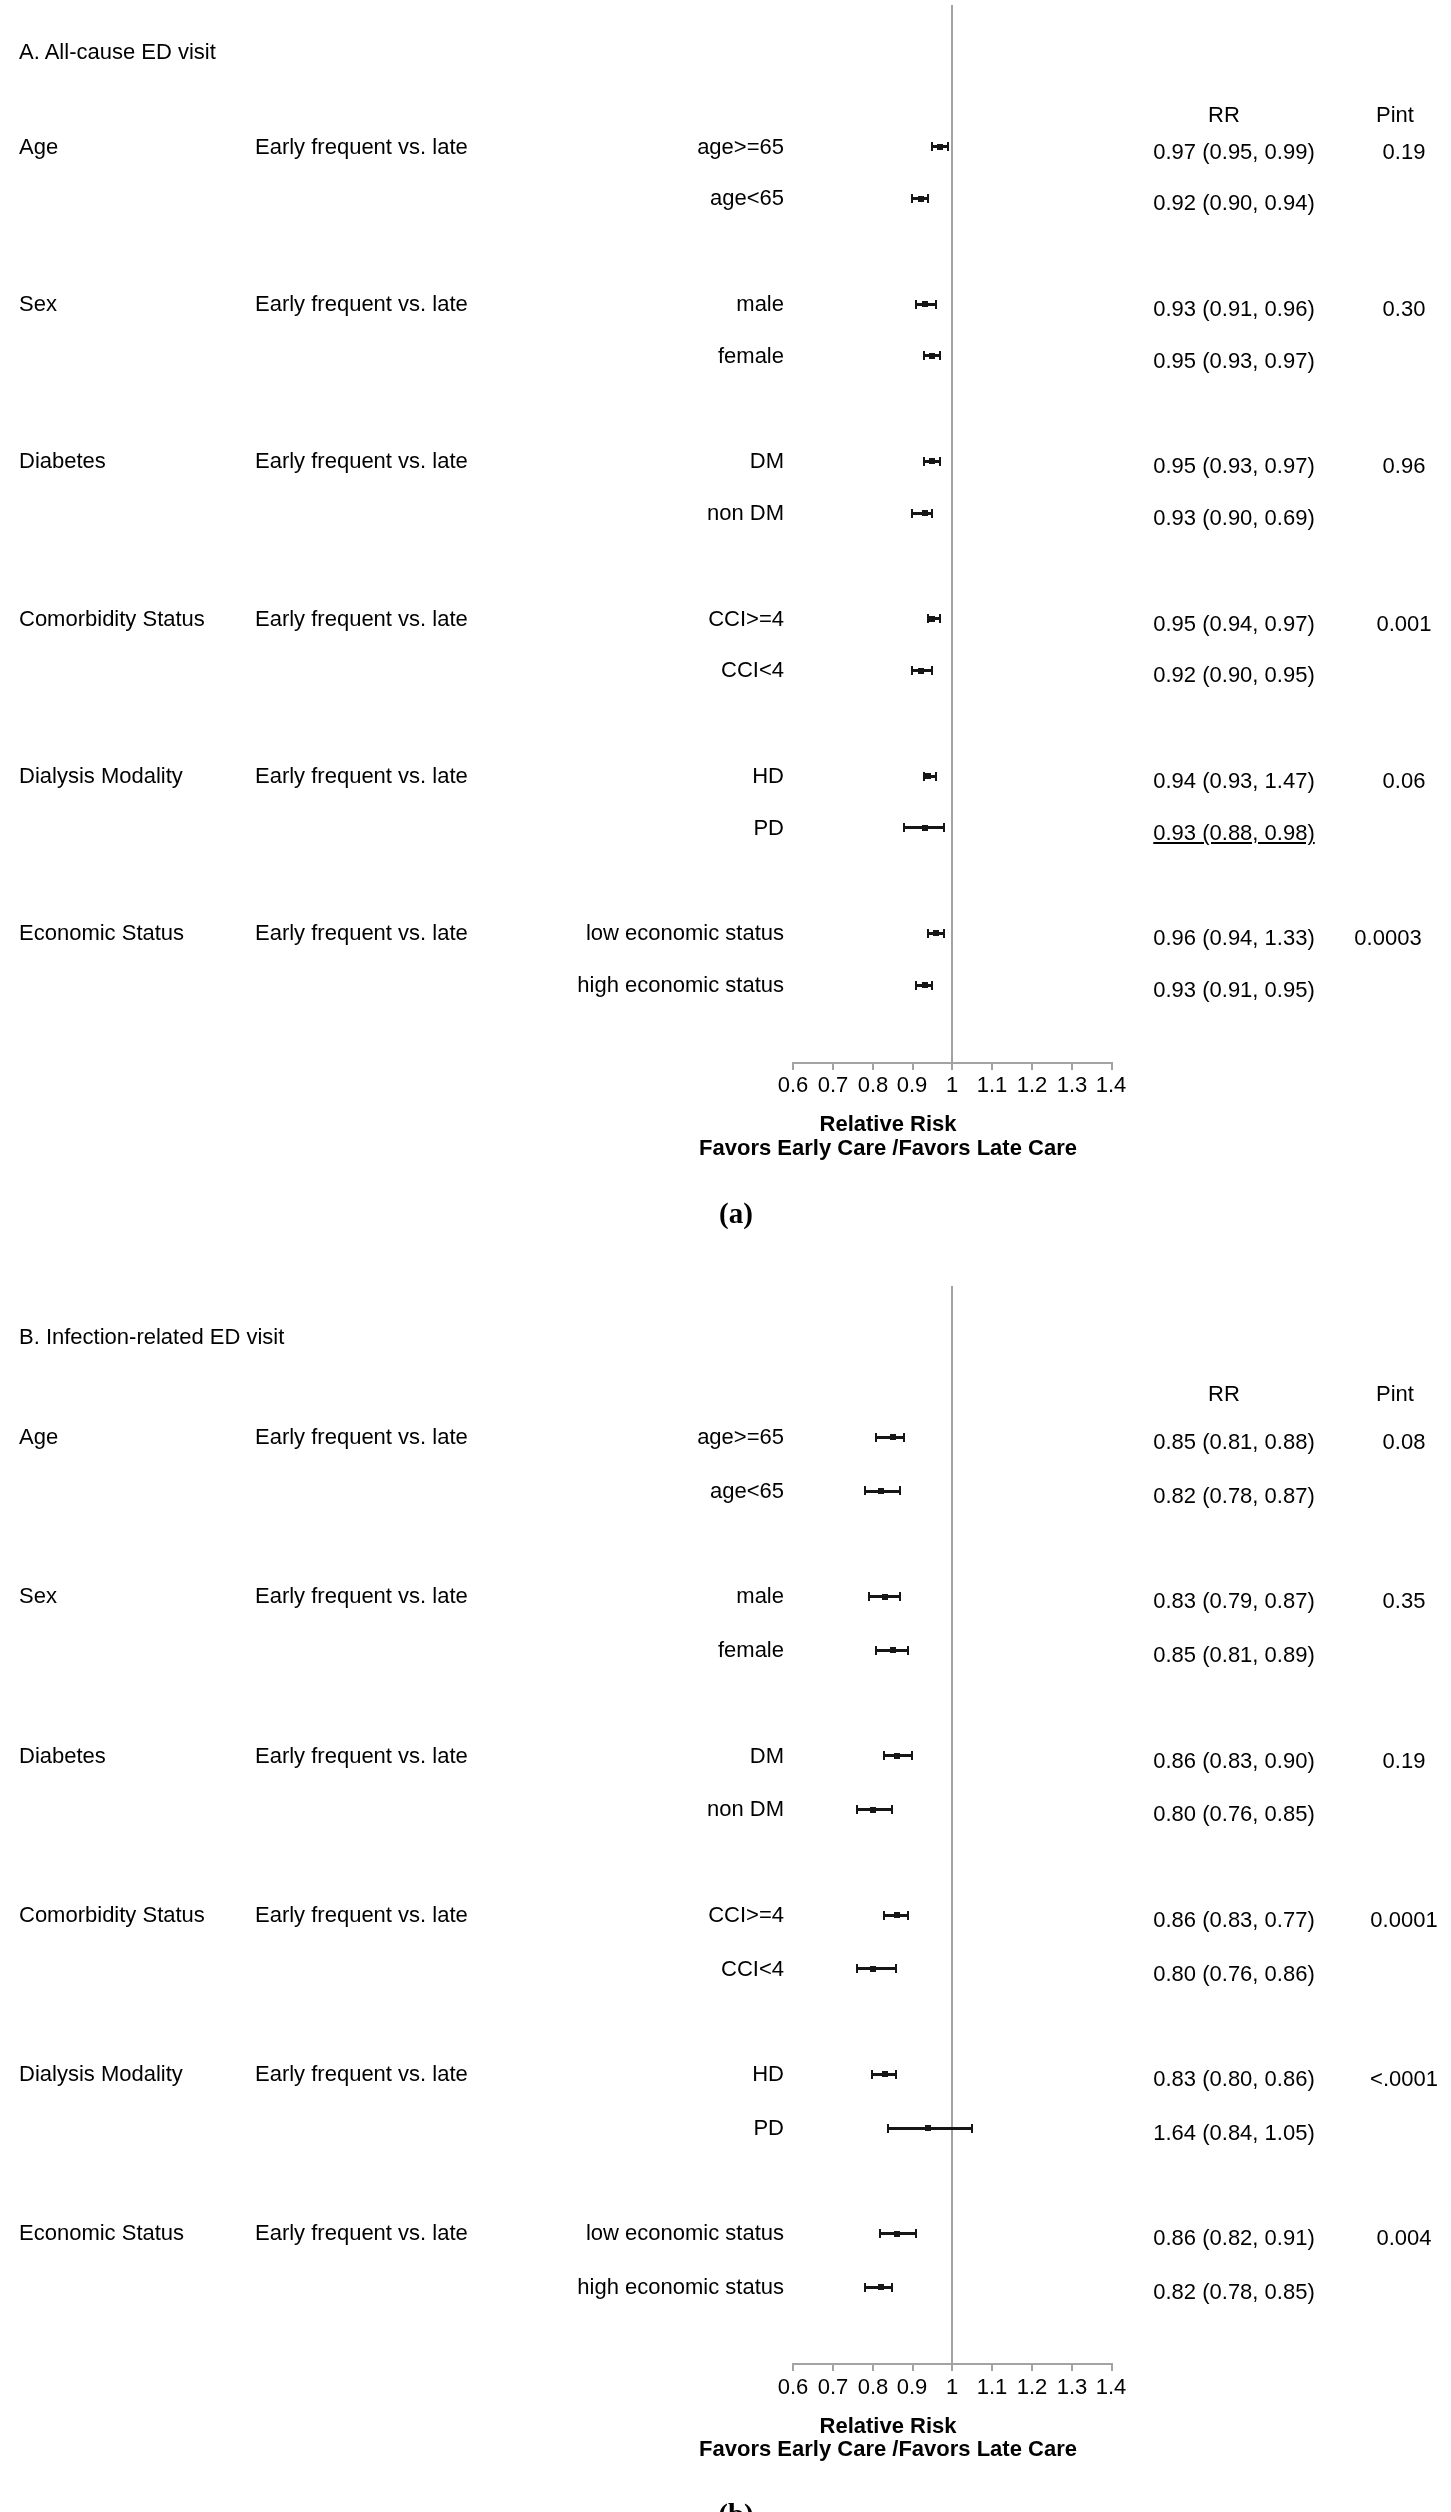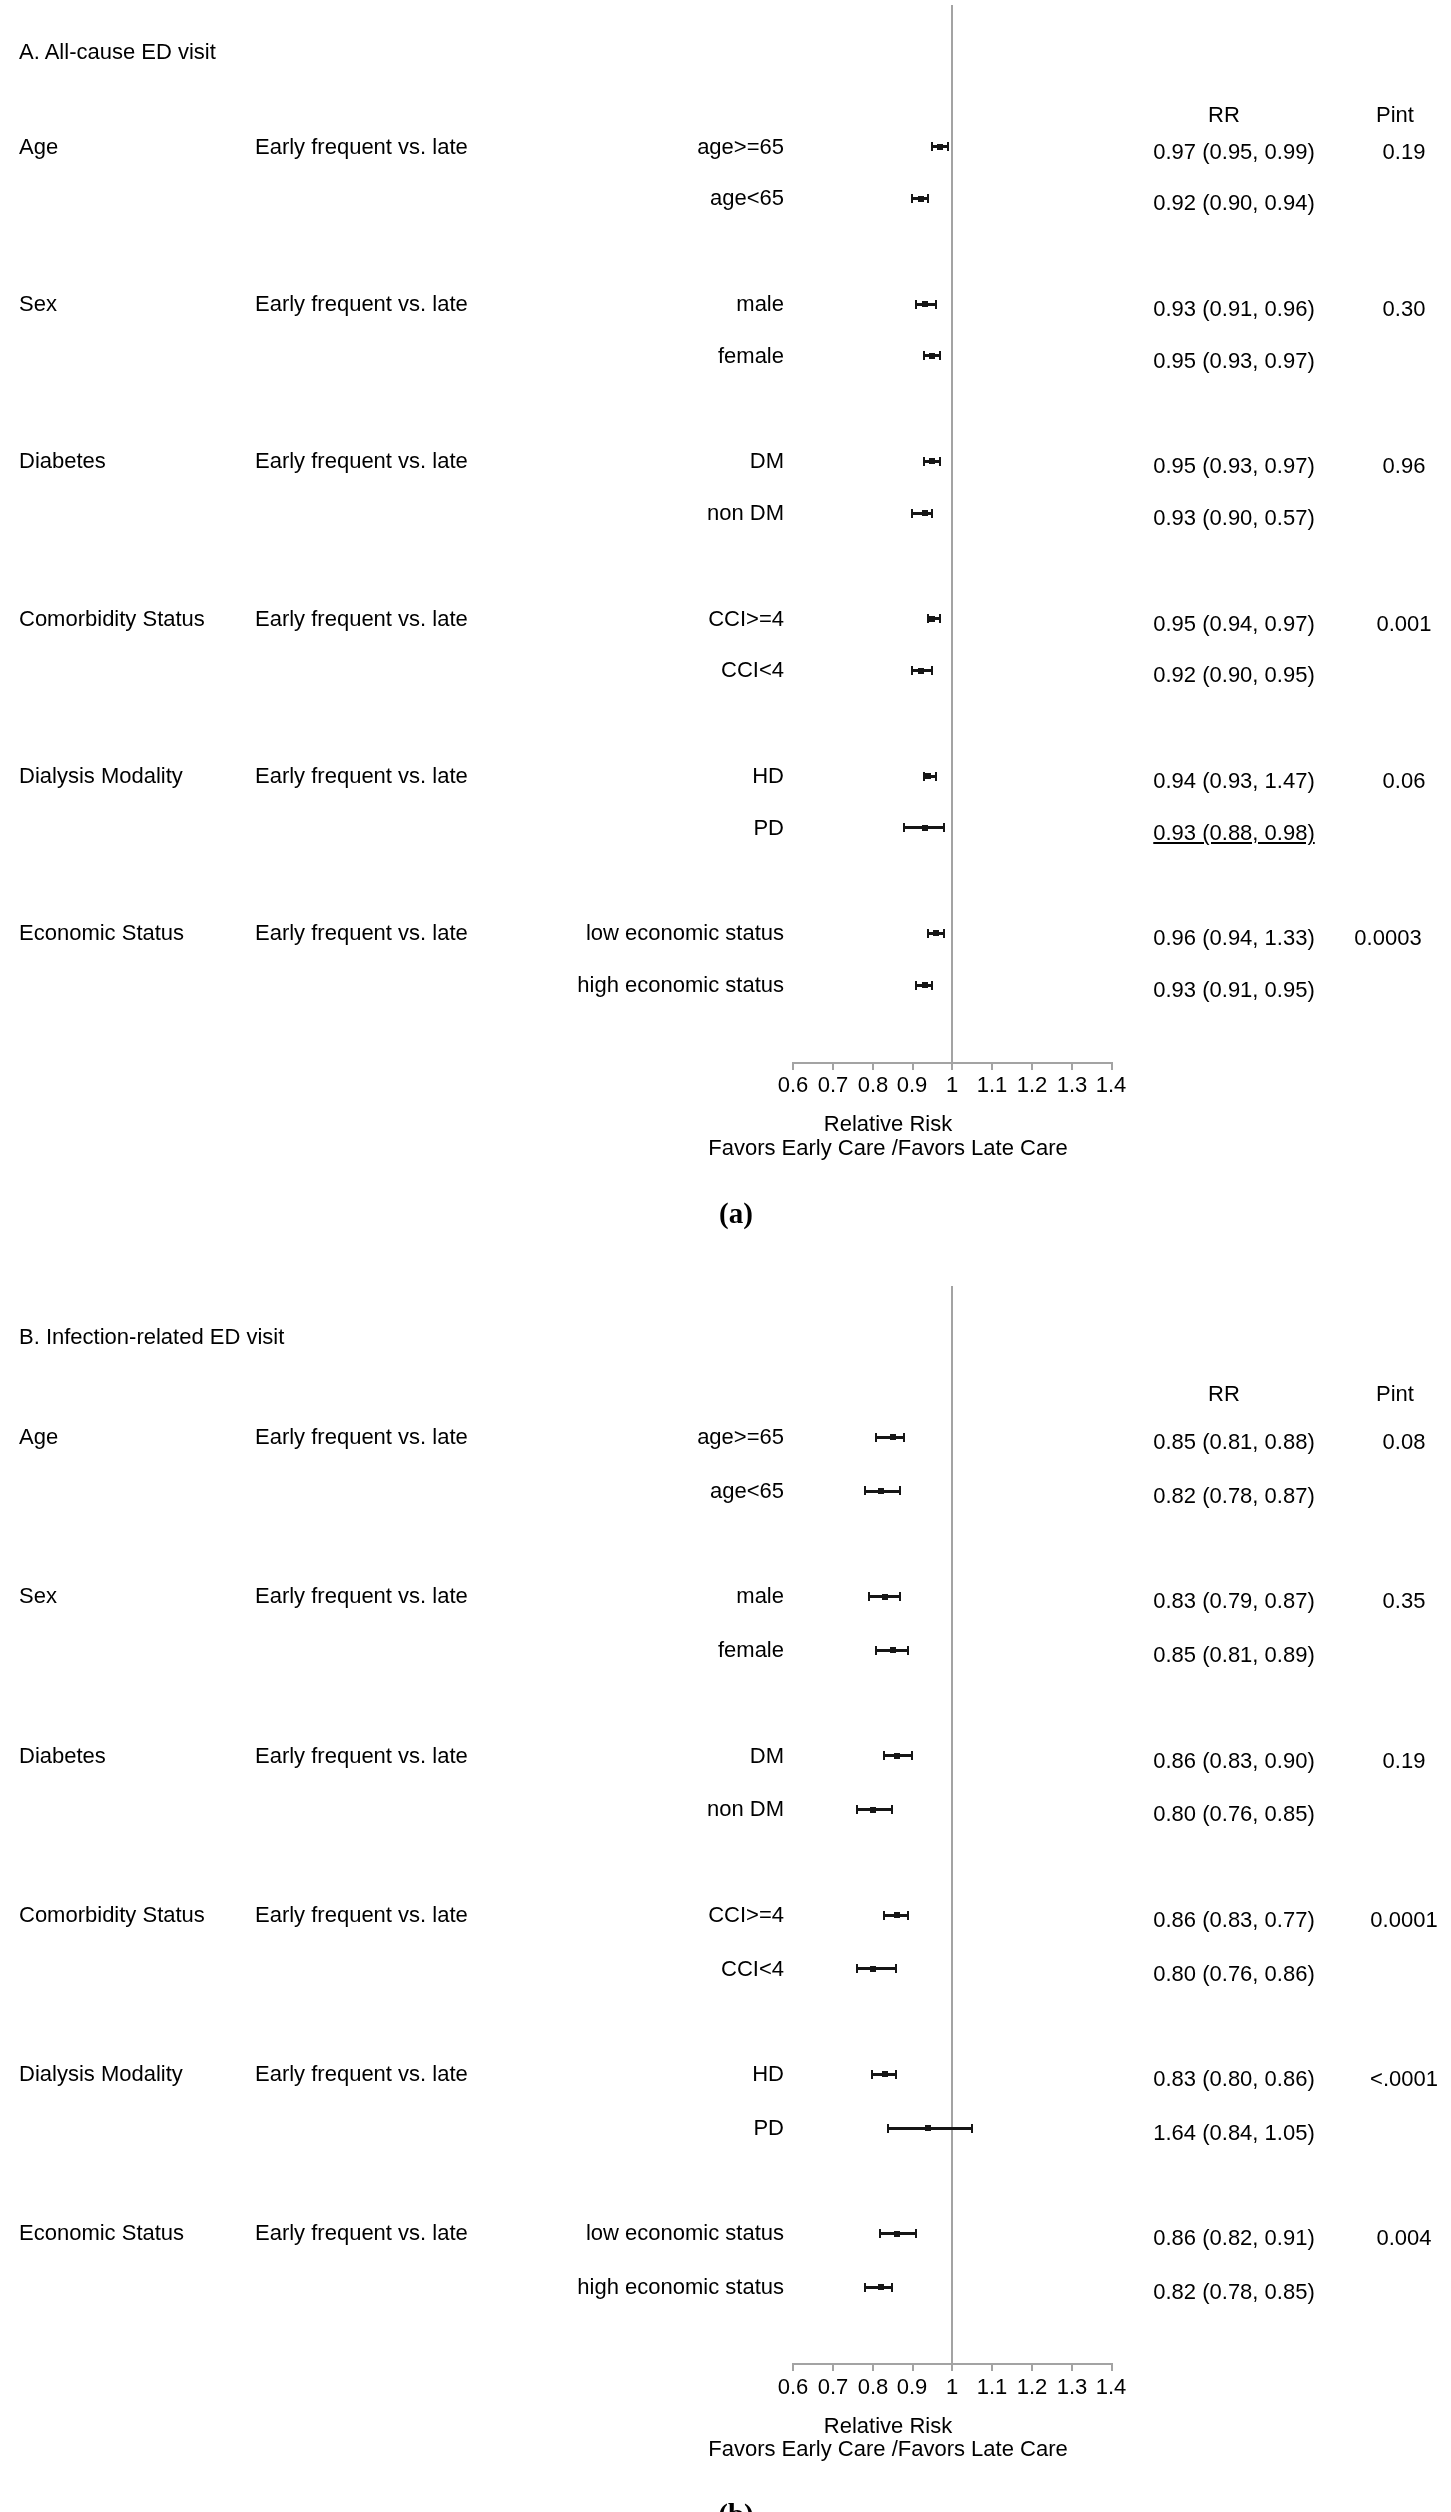--- a/index.html
+++ b/index.html
@@ -23,21 +23,21 @@
   }
   .txt {
     position: absolute;
     white-space: nowrap;
     font-size: 22px;
     line-height: 1;
     transform: translate(0, -50%);
   }
   .txt.center   { transform: translate(-50%, -50%); }
   .txt.rightend { transform: translate(-100%, -50%); }
-  .txt.bold     { font-weight: normal; }
+  .txt.bold     { font-weight: bold; }
   .caption {
     position: absolute;
     white-space: nowrap;
     font-family: "Liberation Serif", "DejaVu Serif", serif;
     font-weight: bold;
     font-size: 29px;
     line-height: 1;
     transform: translate(-50%, -50%);
   }
   .refline, .axisline, .tickmark {
@@ -112,21 +112,21 @@
     <div class="txt" style="left: 19px; top: 461px;">Diabetes</div>
     <div class="txt" style="left: 255px; top: 461px;">Early frequent vs. late</div>
     <div class="txt center" style="left: 1404px; top: 466px;">0.96</div>
     <div class="txt rightend" style="left: 784px; top: 461px;">DM</div>
     <div class="txt center" style="left: 1234px; top: 466px;">0.95 (0.93, 0.97)</div>
     <div class="ci-line" style="left: 924px; top: 460px; width: 16px; height: 2.5px;"></div>
     <div class="ci-cap" style="left: 923px; top: 457px; width: 2px; height: 8.5px;"></div>
     <div class="ci-cap" style="left: 939px; top: 457px; width: 2px; height: 8.5px;"></div>
     <div class="ci-dot" style="left: 929px; top: 458px; width: 5.5px; height: 5.5px;"></div>
     <div class="txt rightend" style="left: 784px; top: 513px;">non DM</div>
-    <div class="txt center" style="left: 1234px; top: 518px;">0.93 (0.90, 0.57)</div>
+    <div class="txt center" style="left: 1234px; top: 518px;">0.93 (0.90, 0.69)</div>
     <div class="ci-line" style="left: 912px; top: 512px; width: 20px; height: 2.5px;"></div>
     <div class="ci-cap" style="left: 911px; top: 509px; width: 2px; height: 8.5px;"></div>
     <div class="ci-cap" style="left: 931px; top: 509px; width: 2px; height: 8.5px;"></div>
     <div class="ci-dot" style="left: 922px; top: 510px; width: 5.5px; height: 5.5px;"></div>
     <div class="txt" style="left: 19px; top: 619px;">Comorbidity Status</div>
     <div class="txt" style="left: 255px; top: 619px;">Early frequent vs. late</div>
     <div class="txt center" style="left: 1404px; top: 624px;">0.001</div>
     <div class="txt rightend" style="left: 784px; top: 619px;">CCI&gt;=4</div>
     <div class="txt center" style="left: 1234px; top: 624px;">0.95 (0.94, 0.97)</div>
     <div class="ci-line" style="left: 928px; top: 617px; width: 12px; height: 2.5px;"></div>

